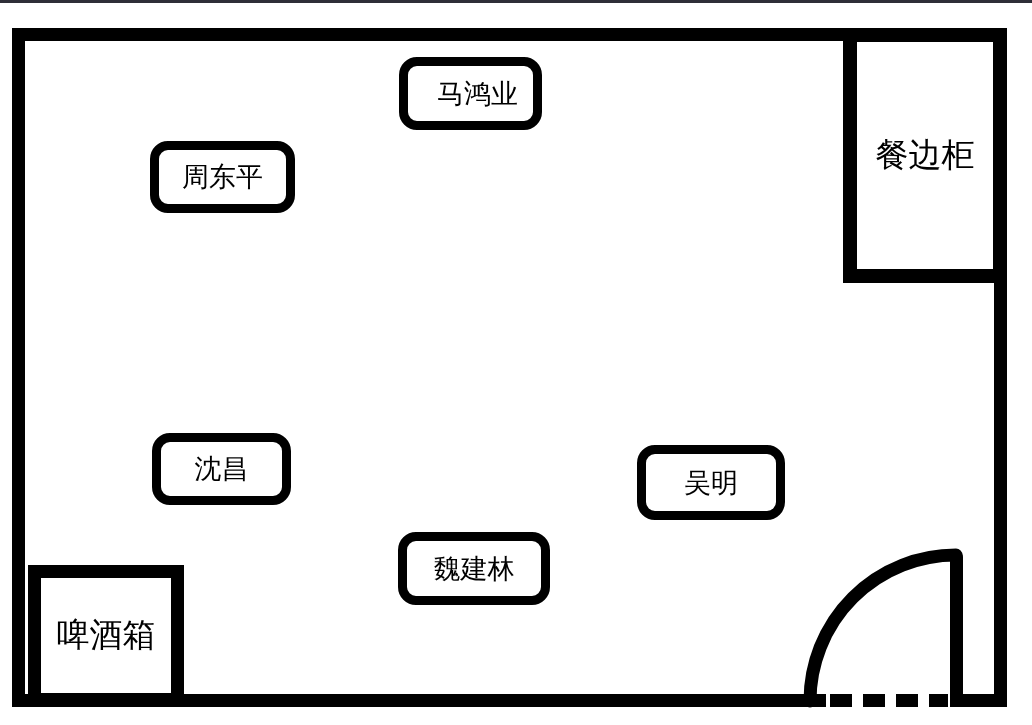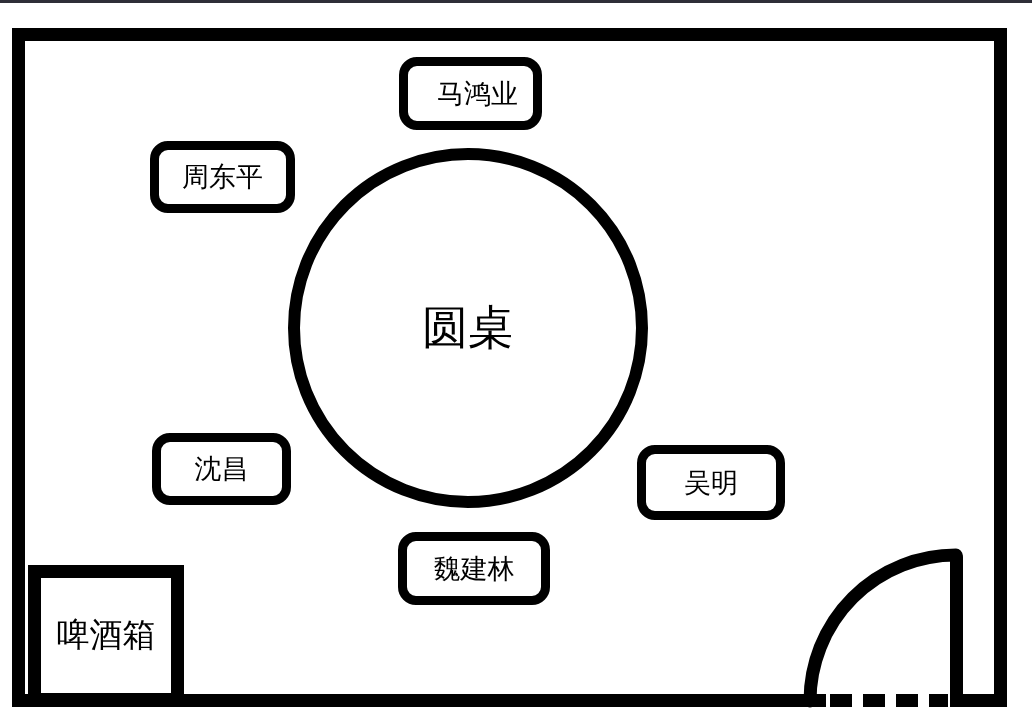--- a/index.html
+++ b/index.html
@@ -110,28 +110,28 @@
 </style>
 </head>
 <body>
 
 <div class="canvas">
 
   <div class="top-border"></div>
 
   <div class="room"></div>
 
+  <div class="furniture-box sideboard">
+    <span>餐边柜</span>
+  </div>
 
   <div class="furniture-box beer-box">
     <span>啤酒箱</span>
   </div>
 
-  <div class="round-table">
-    <span>圆桌</span>
-  </div>
 
   <div class="seat seat-ma-hongye">
     <span>马鸿业</span>
   </div>
 
   <div class="seat seat-zhou-dongping">
     <span>周东平</span>
   </div>
 
 

